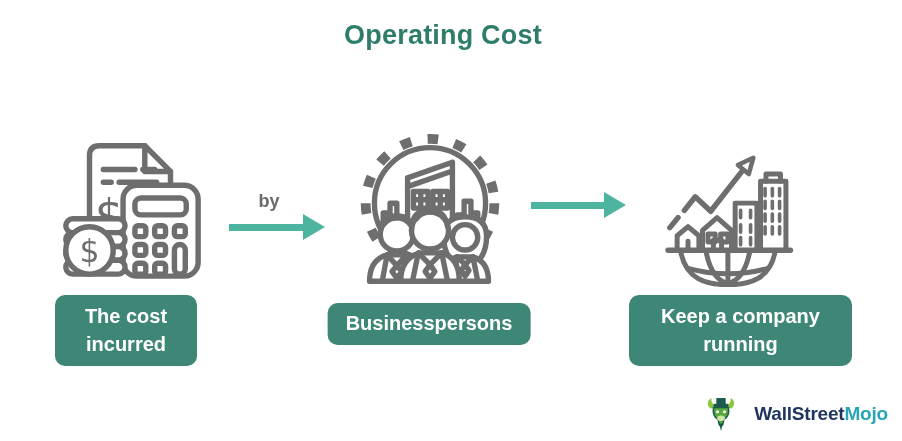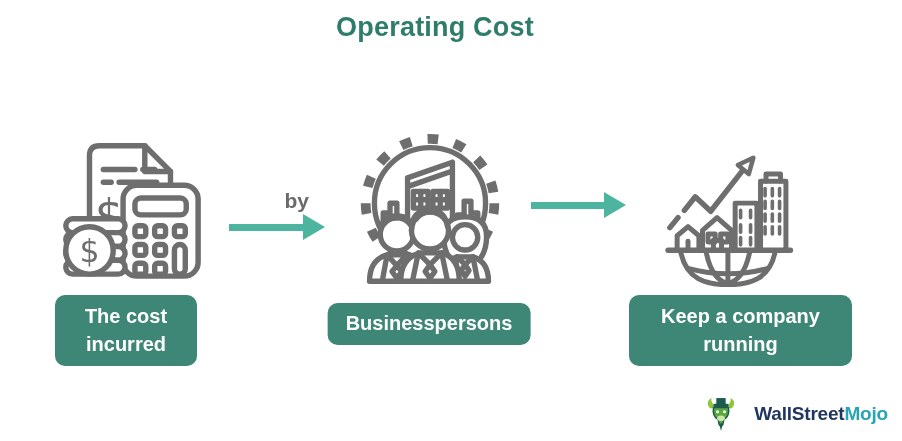--- a/index.html
+++ b/index.html
@@ -4,35 +4,35 @@
 <style>
   html,body{margin:0;padding:0;}
   body{
     width:902px;height:441px;position:relative;background:#ffffff;
     font-family:"Liberation Sans", sans-serif;overflow:hidden;
   }
   .stage{position:absolute;inset:0;}
   .page-title{
     position:absolute;top:12px;left:0;width:870px;text-align:center;
     font-size:27px;font-weight:bold;letter-spacing:.2px;
-    color:var(--title-color,#2e7d6b);margin:0;
+    color:var(--title-color,#2e7d6b);margin:8px;
   }
   .icon{position:absolute;color:var(--icon-stroke,#6e6e6e);}
   .icon svg{display:block;width:100%;height:100%;}
   .node-label{
     position:absolute;box-sizing:border-box;
     background:var(--label-bg,#3e8777);color:var(--label-text,#ffffff);
     font-weight:bold;font-size:20px;line-height:1.38;text-align:center;
     border-radius:10px;padding:8px 10px;
   }
   .node-label.auto{white-space:nowrap;padding:7px 18px;}
   .connector{position:absolute;}
   .connector .conn-label{
-    display:block;text-align:right;color:var(--connector-label-color,#6a6a6a);
-    font-weight:bold;font-size:21px;line-height:22px;padding-right:16px;
+    display:block;text-align:center;color:var(--connector-label-color,#6a6a6a);
+    font-weight:bold;font-size:18px;line-height:22px;padding-right:16px;
   }
   .arrow{position:relative;height:28px;margin-top:2px;}
   .arrow-shaft{
     position:absolute;left:0;right:20px;top:10px;height:7px;
     background:var(--arrow-color,#4db4a0);
   }
   .arrow-head{
     position:absolute;right:0;top:0;width:0;height:0;
     border-top:13.5px solid transparent;border-bottom:13.5px solid transparent;
     border-left:22px solid var(--arrow-color,#4db4a0);

